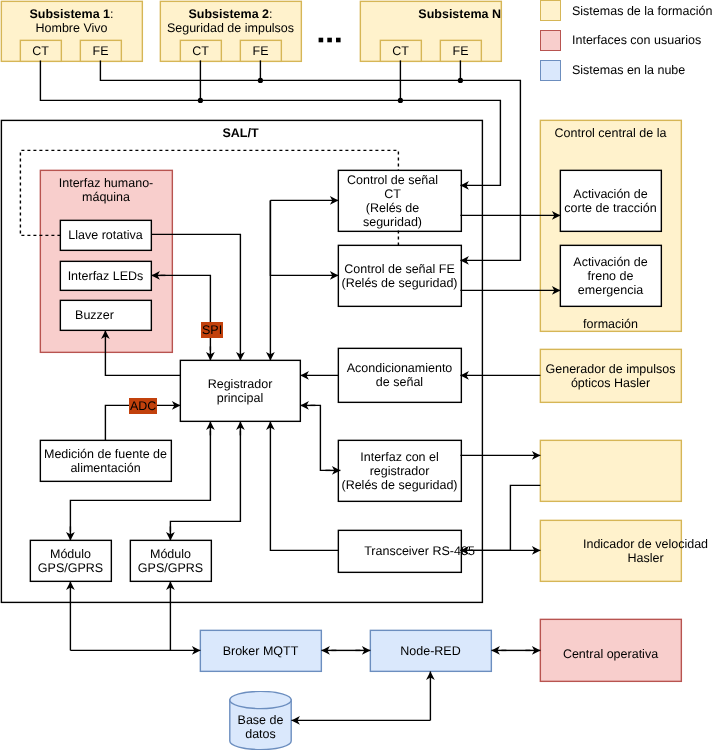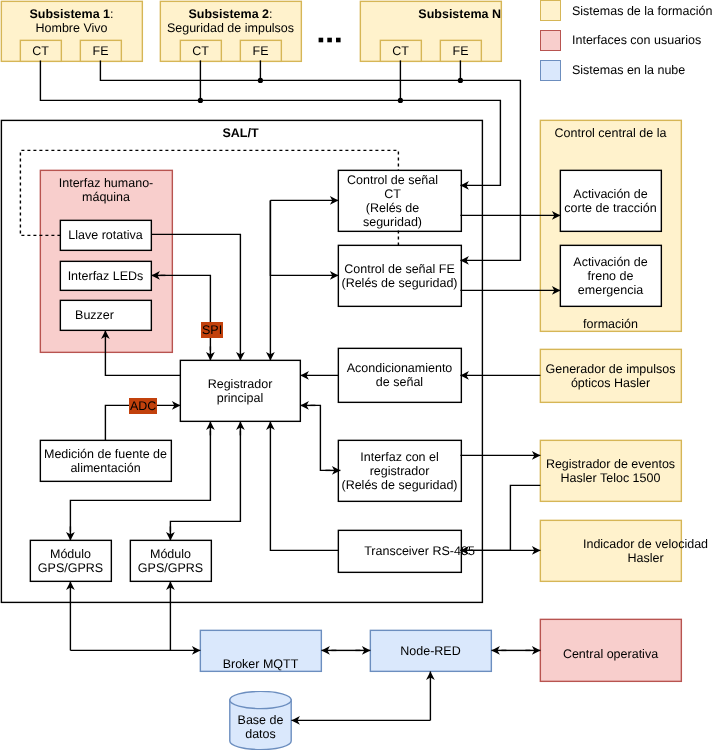--- a/index.html
+++ b/index.html
@@ -181,30 +181,26 @@
 <div class="box white" style="left:560px;top:245px;width:101px;height:61px;">
   <div>Activación de</div>
   <div>freno de</div>
   <div>emergencia</div>
 </div>
 
 <div class="box yellow" style="left:540px;top:349px;width:141px;height:53px;">
   <div>Generador de impulsos</div>
   <div>ópticos Hasler</div>
 </div>
-<div class="box yellow" style="left:540px;top:440px;width:141px;height:61px;">
-  <div>Registrador de eventos</div>
-  <div>Hasler Teloc 1500</div>
-</div>
 <div class="box yellow" style="left:540px;top:520px;width:141px;height:61px;margin-left:35px;">
   <div>Indicador de velocidad</div>
   <div>Hasler</div>
 </div>
 
-<div class="box blue" style="left:200px;top:630px;width:121px;height:41px;justify-content:flex-end;">
+<div class="box blue" style="left:200px;top:630px;width:121px;height:41px;">
   <div>Broker MQTT</div>
 </div>
 <div class="box blue" style="left:370px;top:630px;width:121px;height:41px;">
   <div>Node-RED</div>
 </div>
 <div class="box pink" style="left:540px;top:623px;width:141px;height:62px;">
   <div>Central operativa</div>
 </div>
 
 <div style="position:absolute;left:229px;top:691px;width:63px;height:59px;">

